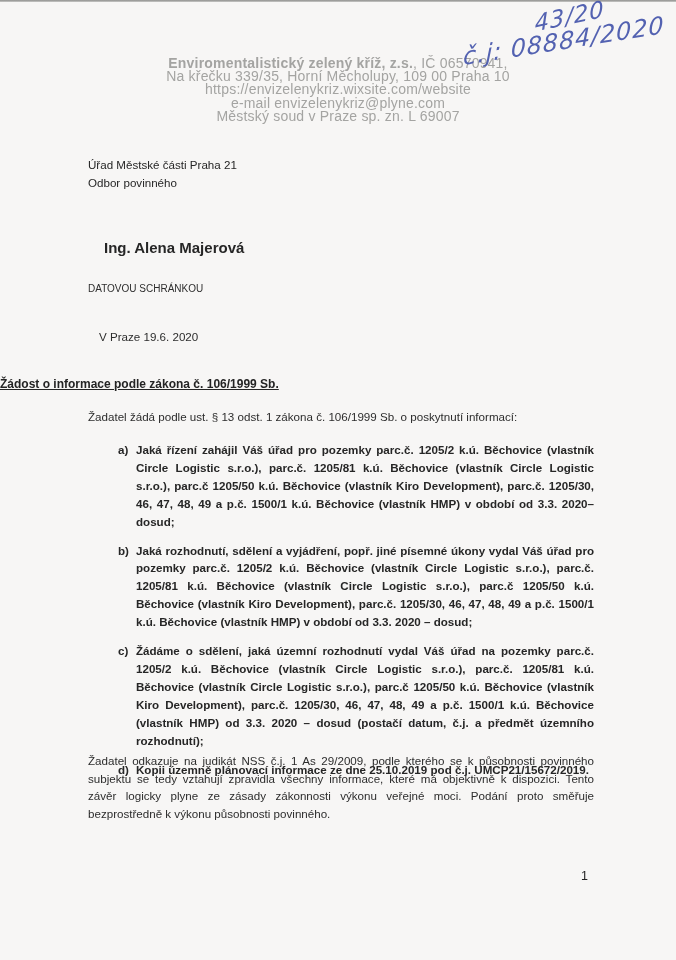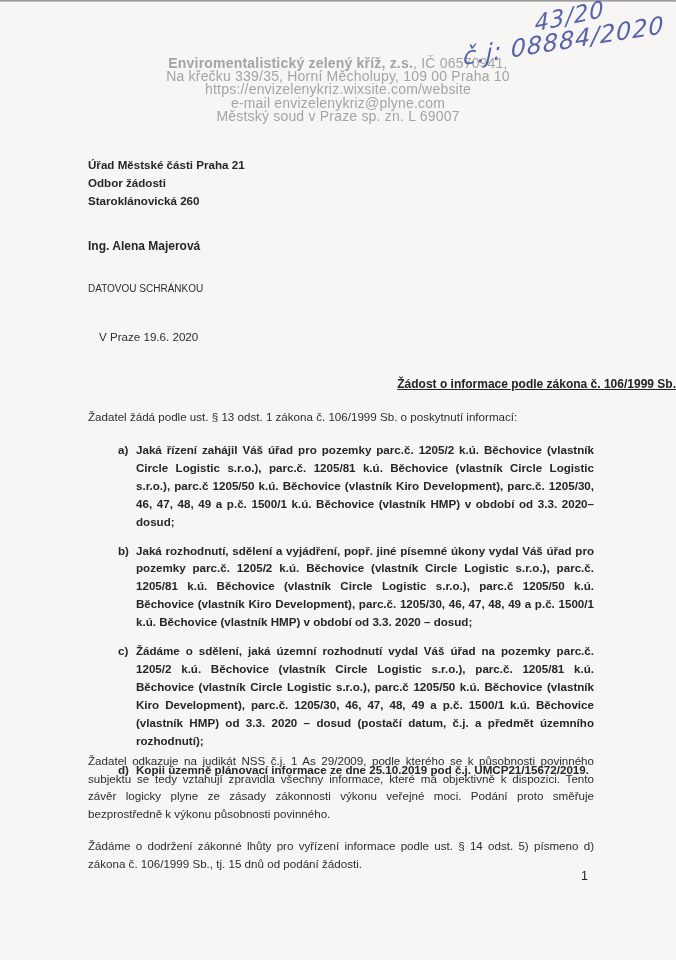--- a/index.html
+++ b/index.html
@@ -37,41 +37,41 @@
     font-style: italic;
     white-space: nowrap;
     opacity: 0.92;
   }
   .hw1 { top: 3px; left: 534px; font-size: 23px; letter-spacing: 1px; transform: rotate(-12deg) skewX(-10deg); }
   .hw2 { top: 27px; left: 462px; font-size: 24px; letter-spacing: 1px; transform: rotate(-9deg) skewX(-10deg); }
 
   
   .recipient {
     position: absolute; left: 88px; top: 156px;
-    font-size: 11.6px; font-weight: bold; line-height: 18.2px;
+    font-size: 11.6px; font-weight: normal; line-height: 18.2px;
     color: #262626;
   }
   .pre { white-space: pre-wrap; }
   .attention {
-    position: absolute; left: 88px; top: 239px;
-    font-size: 12px; font-weight: bold; color: #262626;
+    position: absolute; left: 104px; top: 239px;
+    font-size: 15px; font-weight: bold; color: #262626;
   }
   .delivery {
     position: absolute; left: 88px; top: 283px;
     font-size: 10px;
   }
   .dateline {
     position: absolute; left: 99px; top: 330px;
     font-size: 11.6px;
   }
 
   
   .doc-title {
     position: absolute; left: 0; right: 0; top: 377px;
-    text-align: right; font-size: 12px; font-weight: bold; color: #242424;
+    text-align: left; font-size: 12px; font-weight: bold; color: #242424;
   }
   .doc-title span { text-decoration: underline; }
 
   .intro {
     position: absolute; left: 88px; top: 410px; width: 506px;
     font-size: 11.6px;
   }
 
   
   .items {
@@ -114,22 +114,21 @@
       <span>e-mail </span><span class="lh-underline">envizelenykriz@plyne.com</span>
     </div>
     <div>Městský soud v Praze sp. zn. L 69007</div>
   </div>
 
   <div class="hw hw1">43/20</div>
   <div class="hw hw2">č.j: 08884/2020</div>
 
   <div class="recipient">
     <div class="pre">Úřad Městské části Praha 21</div>
-    <div class="pre">Odbor žádosti</div>
-    <div class="pre">Staroklánovická 260</div>
+    <div class="pre">Odbor povinného</div>
   </div>
   <div class="attention">Ing. Alena Majerová</div>
 
   <div class="delivery">DATOVOU SCHRÁNKOU</div>
   <div class="dateline">V Praze 19.6. 2020</div>
 
   <div class="doc-title">
     <span>Žádost o informace podle zákona č. 106/1999 Sb.</span>
   </div>
 
@@ -148,16 +147,15 @@
       <span class="marker">c)</span>
       <span>Žádáme o sdělení, jaká územní rozhodnutí vydal Váš úřad na pozemky parc.č. 1205/2 k.ú. Běchovice (vlastník Circle Logistic s.r.o.), parc.č. 1205/81 k.ú. Běchovice (vlastník Circle Logistic s.r.o.), parc.č 1205/50 k.ú. Běchovice (vlastník Kiro Development), parc.č. 1205/30, 46, 47, 48, 49 a p.č. 1500/1 k.ú. Běchovice (vlastník HMP) od 3.3. 2020 – dosud (postačí datum, č.j. a předmět územního rozhodnutí);</span>
     </div>
     <div class="item">
       <span class="marker">d)</span>
       <span>Kopii územně plánovací informace ze dne 25.10.2019 pod č.j. UMCP21/15672/2019.</span>
     </div>
   </div>
 
   <div class="para para1">Žadatel odkazuje na judikát NSS č.j. 1 As 29/2009, podle kterého se k působnosti povinného subjektu se tedy vztahují zpravidla všechny informace, které má objektivně k dispozici. Tento závěr logicky plyne ze zásady zákonnosti výkonu veřejné moci. Podání proto směřuje bezprostředně k výkonu působnosti povinného.</div>
-  <div class="para para2">Žádáme o dodržení zákonné lhůty pro vyřízení informace podle ust. § 14 odst. 5) písmeno d) zákona č. 106/1999 Sb., tj. 15 dnů od podání žádosti.</div>
 
   <div class="page-number">1</div>
 </div>
 
 </body></html>

